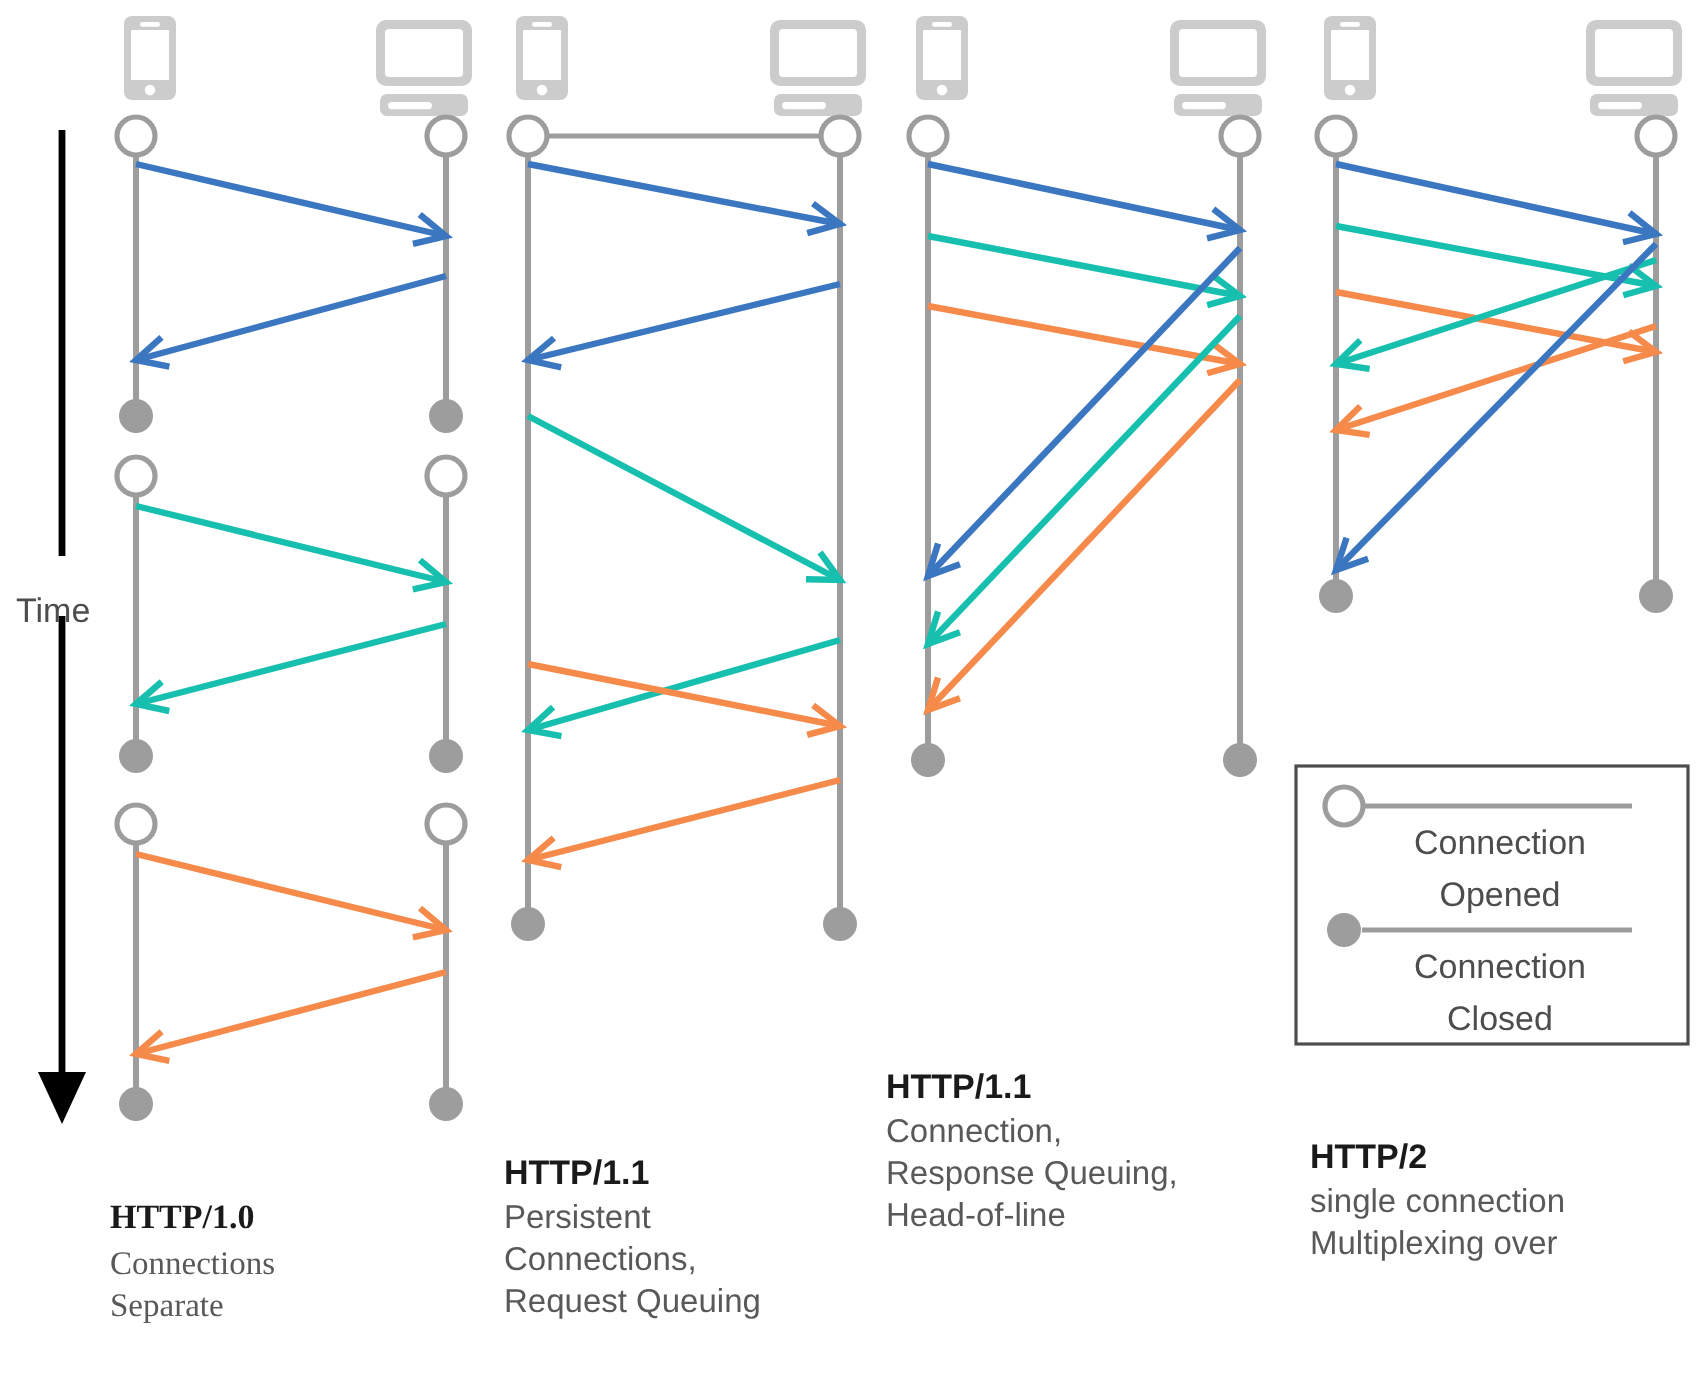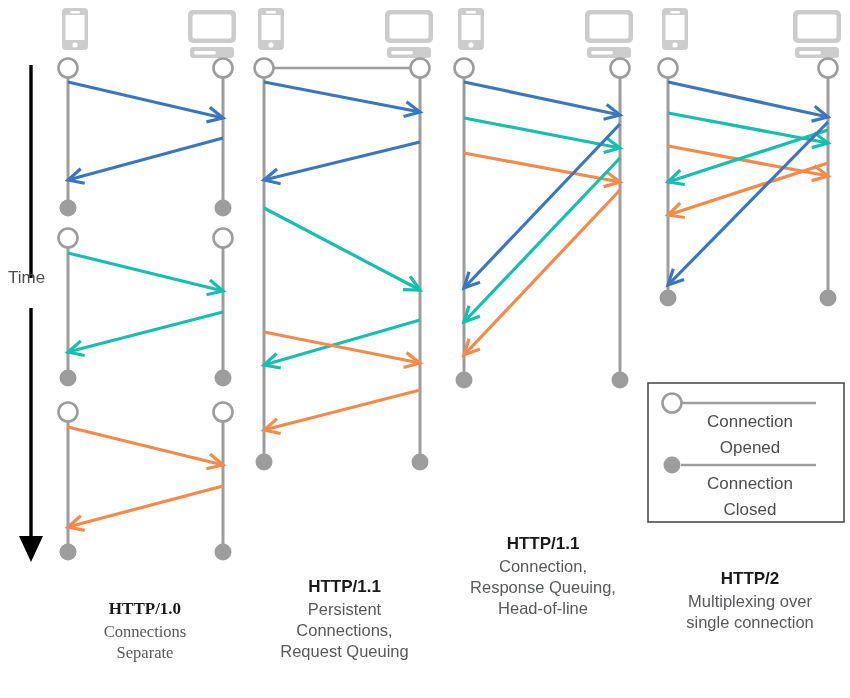--- a/index.html
+++ b/index.html
@@ -1,20 +1,20 @@
 <!DOCTYPE html>
 <html><head>
 <meta charset="utf-8">
 <style>
   html,body{margin:0;padding:0;background:#ffffff;}
   body{width:850px;height:698px;position:relative;overflow:hidden;
        font-family:"Liberation Sans","DejaVu Sans",sans-serif;}
   #stage{position:absolute;left:0;top:0;width:850px;height:698px;}
   svg.diagram{position:absolute;left:0;top:0;width:850px;height:698px;}
-  .col-label{position:absolute;text-align:center;color:#58595b;line-height:1.28;}
+  .col-label{position:absolute;text-align:left;color:#58595b;line-height:1.28;}
   .col-label .title{font-weight:bold;color:#1a1a1a;font-size:17px;display:block;margin-bottom:1px;}
   .col-label .sub{font-size:16.5px;display:block;color:#58595b;}
   .time-label{position:absolute;font-size:17px;color:#4d4d4d;}
   .legend-text{font-size:17px;fill:#4d4d4d;}
 </style>
 </head>
 <body>
 
 <div id="stage">
   <svg class="diagram" viewBox="0 0 850 698">
@@ -148,21 +148,21 @@
         <circle cx="672" cy="403" r="9.5" fill="#ffffff" stroke="#9d9d9d" stroke-width="2.6"></circle>
         <text x="750" y="427" text-anchor="middle" class="legend-text">Connection</text>
         <text x="750" y="453" text-anchor="middle" class="legend-text">Opened</text>
         <line x1="681" y1="465" x2="816" y2="465" stroke="#9d9d9d" stroke-width="2.6"></line>
         <circle cx="672" cy="465" r="8.5" fill="#9d9d9d"></circle>
         <text x="750" y="489" text-anchor="middle" class="legend-text">Connection</text>
         <text x="750" y="515" text-anchor="middle" class="legend-text">Closed</text>
       </g>
   </svg>
 
-  <div class="time-label" style="left:8px;top:268px;text-align:center;">Time</div>
+  <div class="time-label" style="left:8px;top:296px;text-align:center;">Time</div>
 
   <div class="col-label" id="lab0" style="left:55px;top:598px;width:180px;font-family:Liberation Serif, serif;">
     <span class="title">HTTP/1.0</span>
     <span class="sub">Connections</span>
     <span class="sub">Separate</span>
   </div>
 
   <div class="col-label" id="lab1" style="left:252px;top:576px;width:185px;">
     <span class="title">HTTP/1.1</span>
     <span class="sub">Persistent</span>
@@ -172,16 +172,16 @@
 
   <div class="col-label" id="lab2" style="left:443px;top:533px;width:200px;">
     <span class="title">HTTP/1.1</span>
     <span class="sub">Connection,</span>
     <span class="sub">Response Queuing,</span>
     <span class="sub">Head-of-line</span>
   </div>
 
   <div class="col-label" id="lab3" style="left:655px;top:568px;width:190px;">
     <span class="title">HTTP/2</span>
+    <span class="sub">single connection</span>
     <span class="sub">Multiplexing over</span>
-    <span class="sub">single connection</span>
   </div>
 </div>
 
 </body></html>

